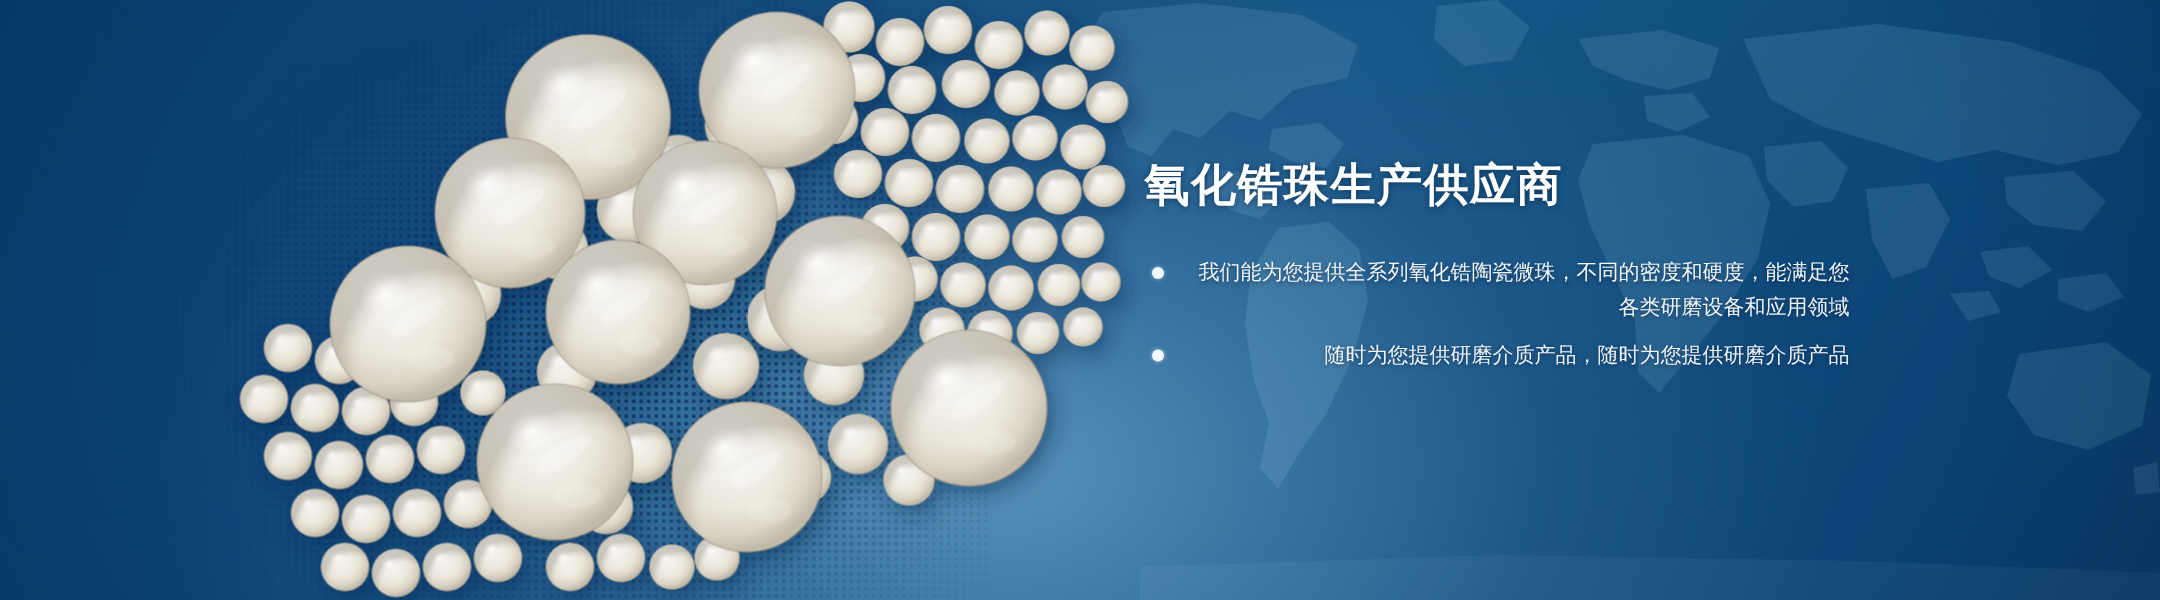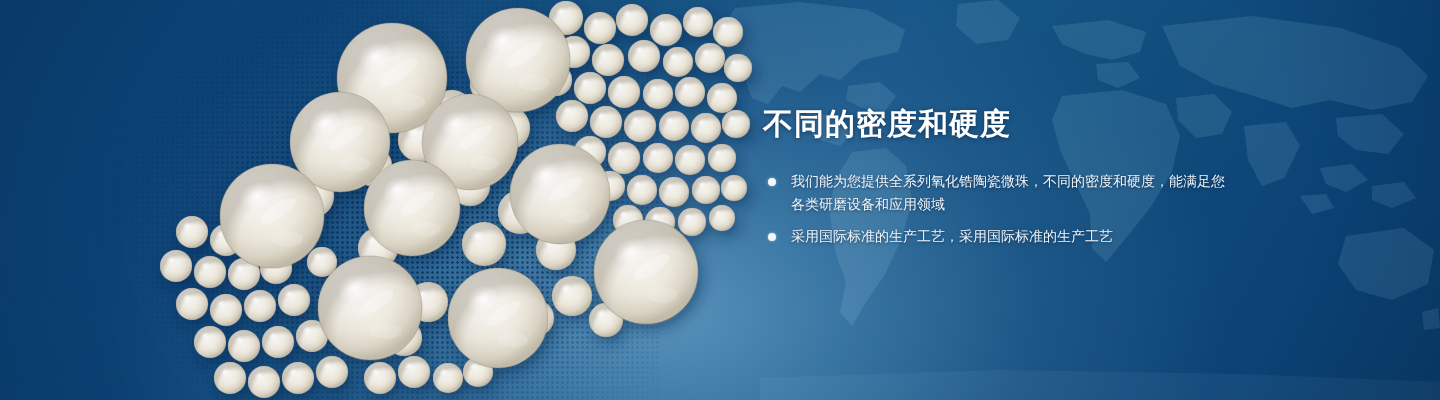--- a/index.html
+++ b/index.html
@@ -105,20 +105,21 @@
     color: #ffffff;
     letter-spacing: 1px;
     text-shadow: 0 1px 4px rgba(2,24,48,0.55);
     white-space: nowrap;
   }
 
   .bullets {
     list-style: none;
     margin: 26px 0 0 0;
     padding: 0;
+    text-align: right;
   }
   .bullet {
     position: relative;
     padding-left: 28px;
     margin-bottom: 9px;
     font-size: 14px;
     line-height: 23px;
     color: #f0f5fa;
     text-shadow: 0 1px 3px rgba(2,24,48,0.55);
   }
@@ -543,27 +544,27 @@
             <ellipse cx="504" cy="313" rx="20" ry="6.5" fill="#ffffff" opacity="0.30" transform="rotate(-34 504 313)" filter="url(#beadSoft)"></ellipse>
             <ellipse cx="513" cy="340" rx="15" ry="7.5" fill="#ffffff" opacity="0.16" filter="url(#beadSoft)"></ellipse>
         </g>
       </g>
     </svg>
   </div>
 
   <div class="bg-vignette"></div>
 
   <div class="copy">
-    <h1 class="headline">不同的密度和硬度</h1>
+    <h1 class="headline">氧化锆珠生产供应商</h1>
 
     <ul class="bullets">
       <li class="bullet">
         <span class="bullet-dot"></span>
         <span class="bullet-text">我们能为您提供全系列氧化锆陶瓷微珠，不同的密度和硬度，能满足您各类研磨设备和应用领域</span>
       </li>
       <li class="bullet">
         <span class="bullet-dot"></span>
-        <span class="bullet-text">采用国际标准的生产工艺，采用国际标准的生产工艺</span>
+        <span class="bullet-text">随时为您提供研磨介质产品，随时为您提供研磨介质产品</span>
       </li>
     </ul>
   </div>
 
 </div>
 
 </body></html>

